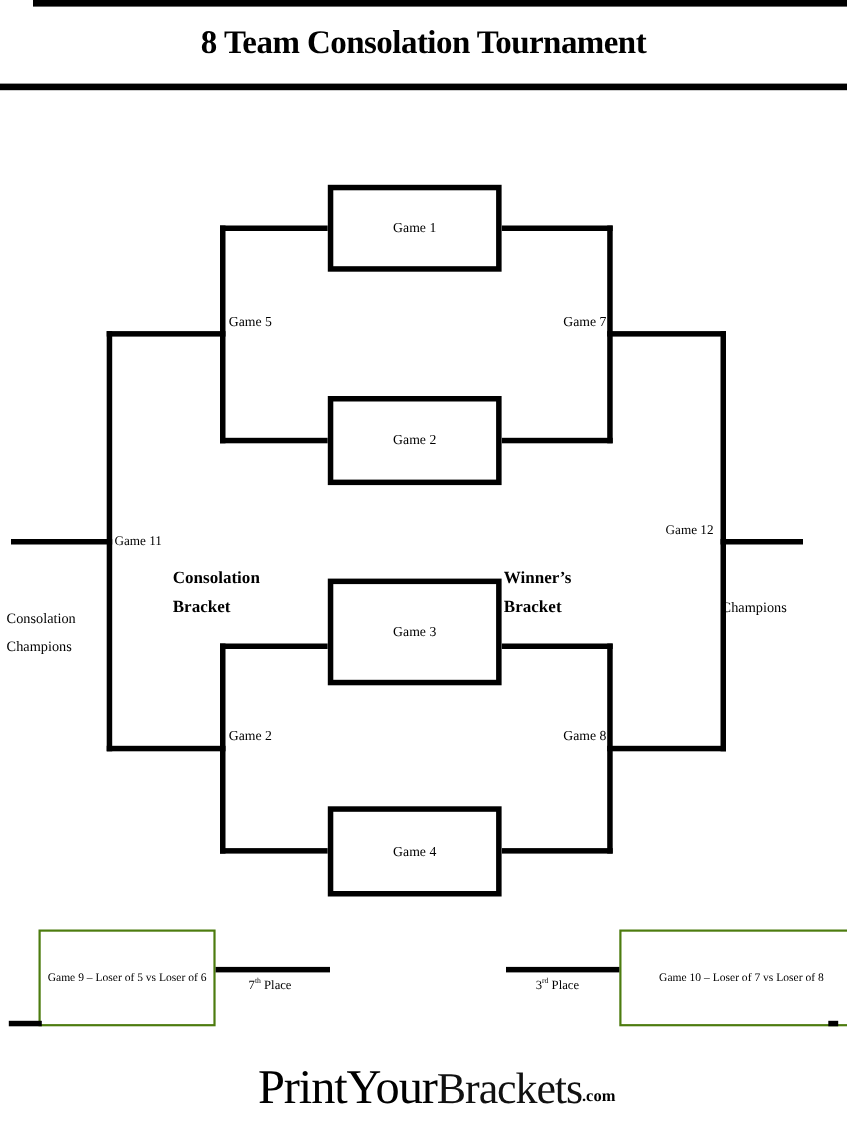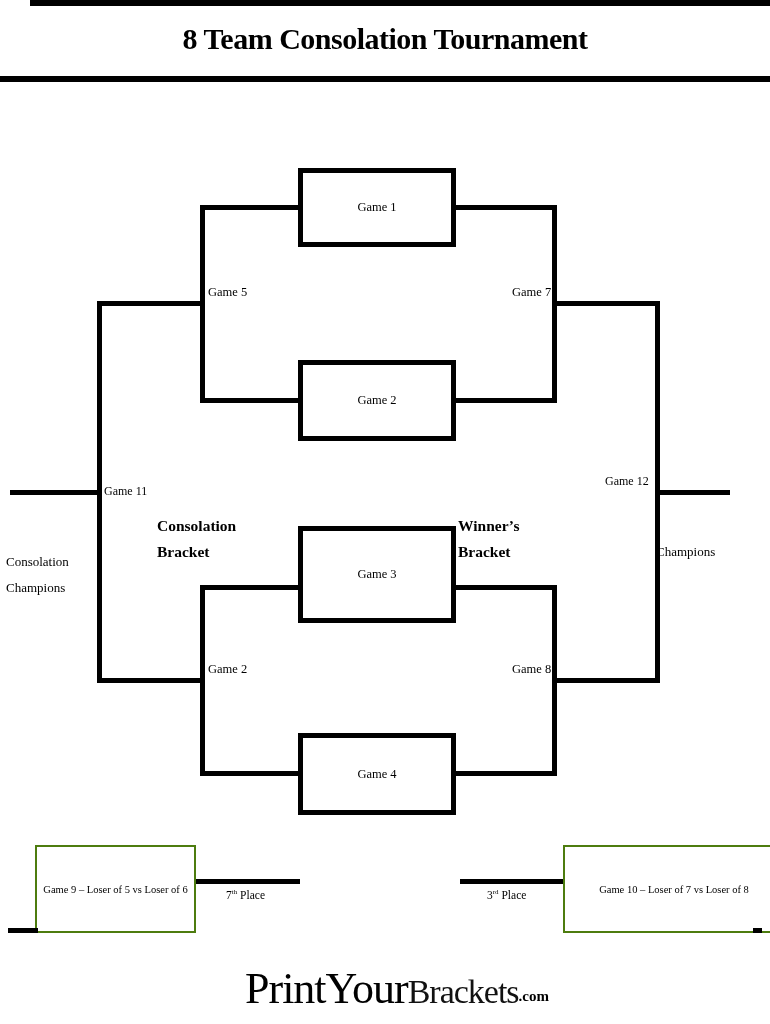--- a/index.html
+++ b/index.html
@@ -31,21 +31,21 @@
   .two-line { text-align:left; white-space:normal;margin-top:42px; }
   .bracket-lbl { font-weight:bold; font-size:15.5px; line-height:26px; }
   .champ-lbl { font-size:13px; line-height:26px; }
   .place-lbl { font-size:11.5px; }
   .place-lbl sup { font-size:7px; }
   .logo {
     position:absolute; top:963px; left:0; width:770px; text-align:center;
     white-space:nowrap;
   }
   .logo .p1 { font-size:44px; font-weight:normal; letter-spacing:-1px;margin-left:24px; }
-  .logo .p2 { font-size:34px; font-weight:normal; letter-spacing:-1px; color:#111; }
+  .logo .p2 { font-size:40px; font-weight:normal; letter-spacing:-1px; color:#111; }
   .logo .p3 { font-size:15px; font-weight:bold; position:relative; top:-2px; }
 </style>
 </head>
 <body>
 
 <div class="page">
 
   <div class="bar" style="left:30px; top:0; width:740px; height:6px"></div>
   <h1 class="title">8 Team Consolation Tournament</h1>
   <div class="bar" style="left:0; top:76px; width:770px; height:6px"></div>

